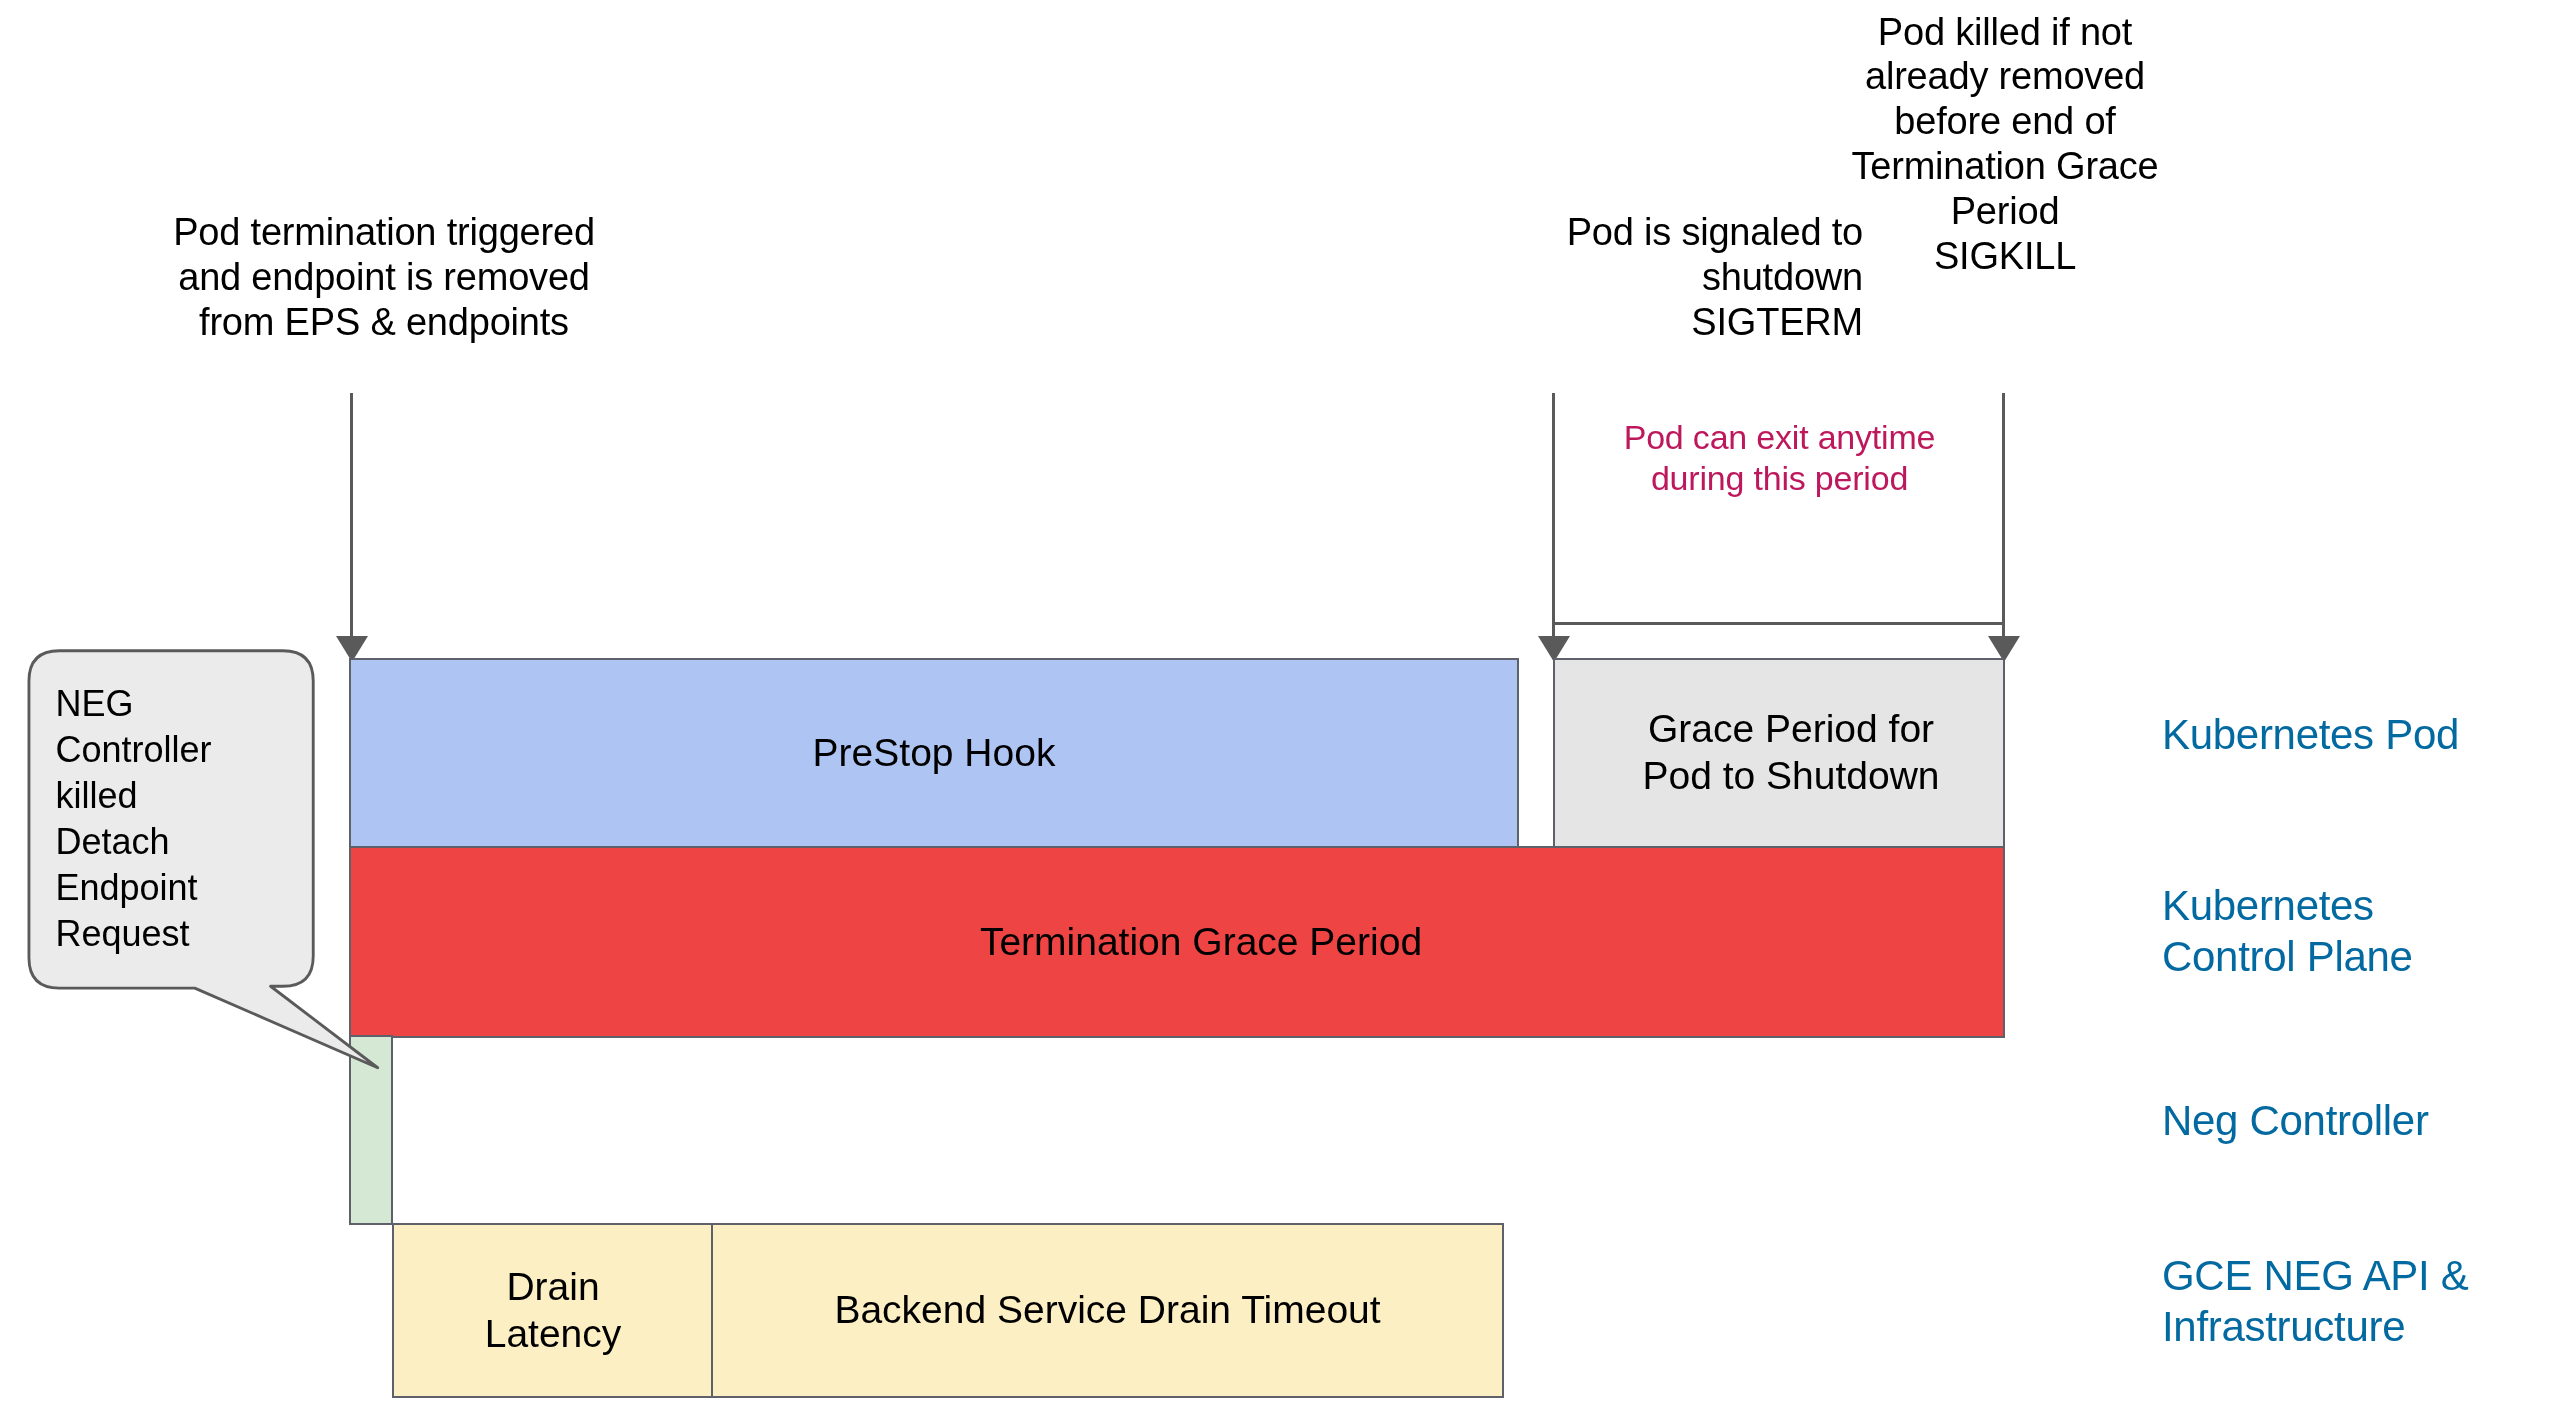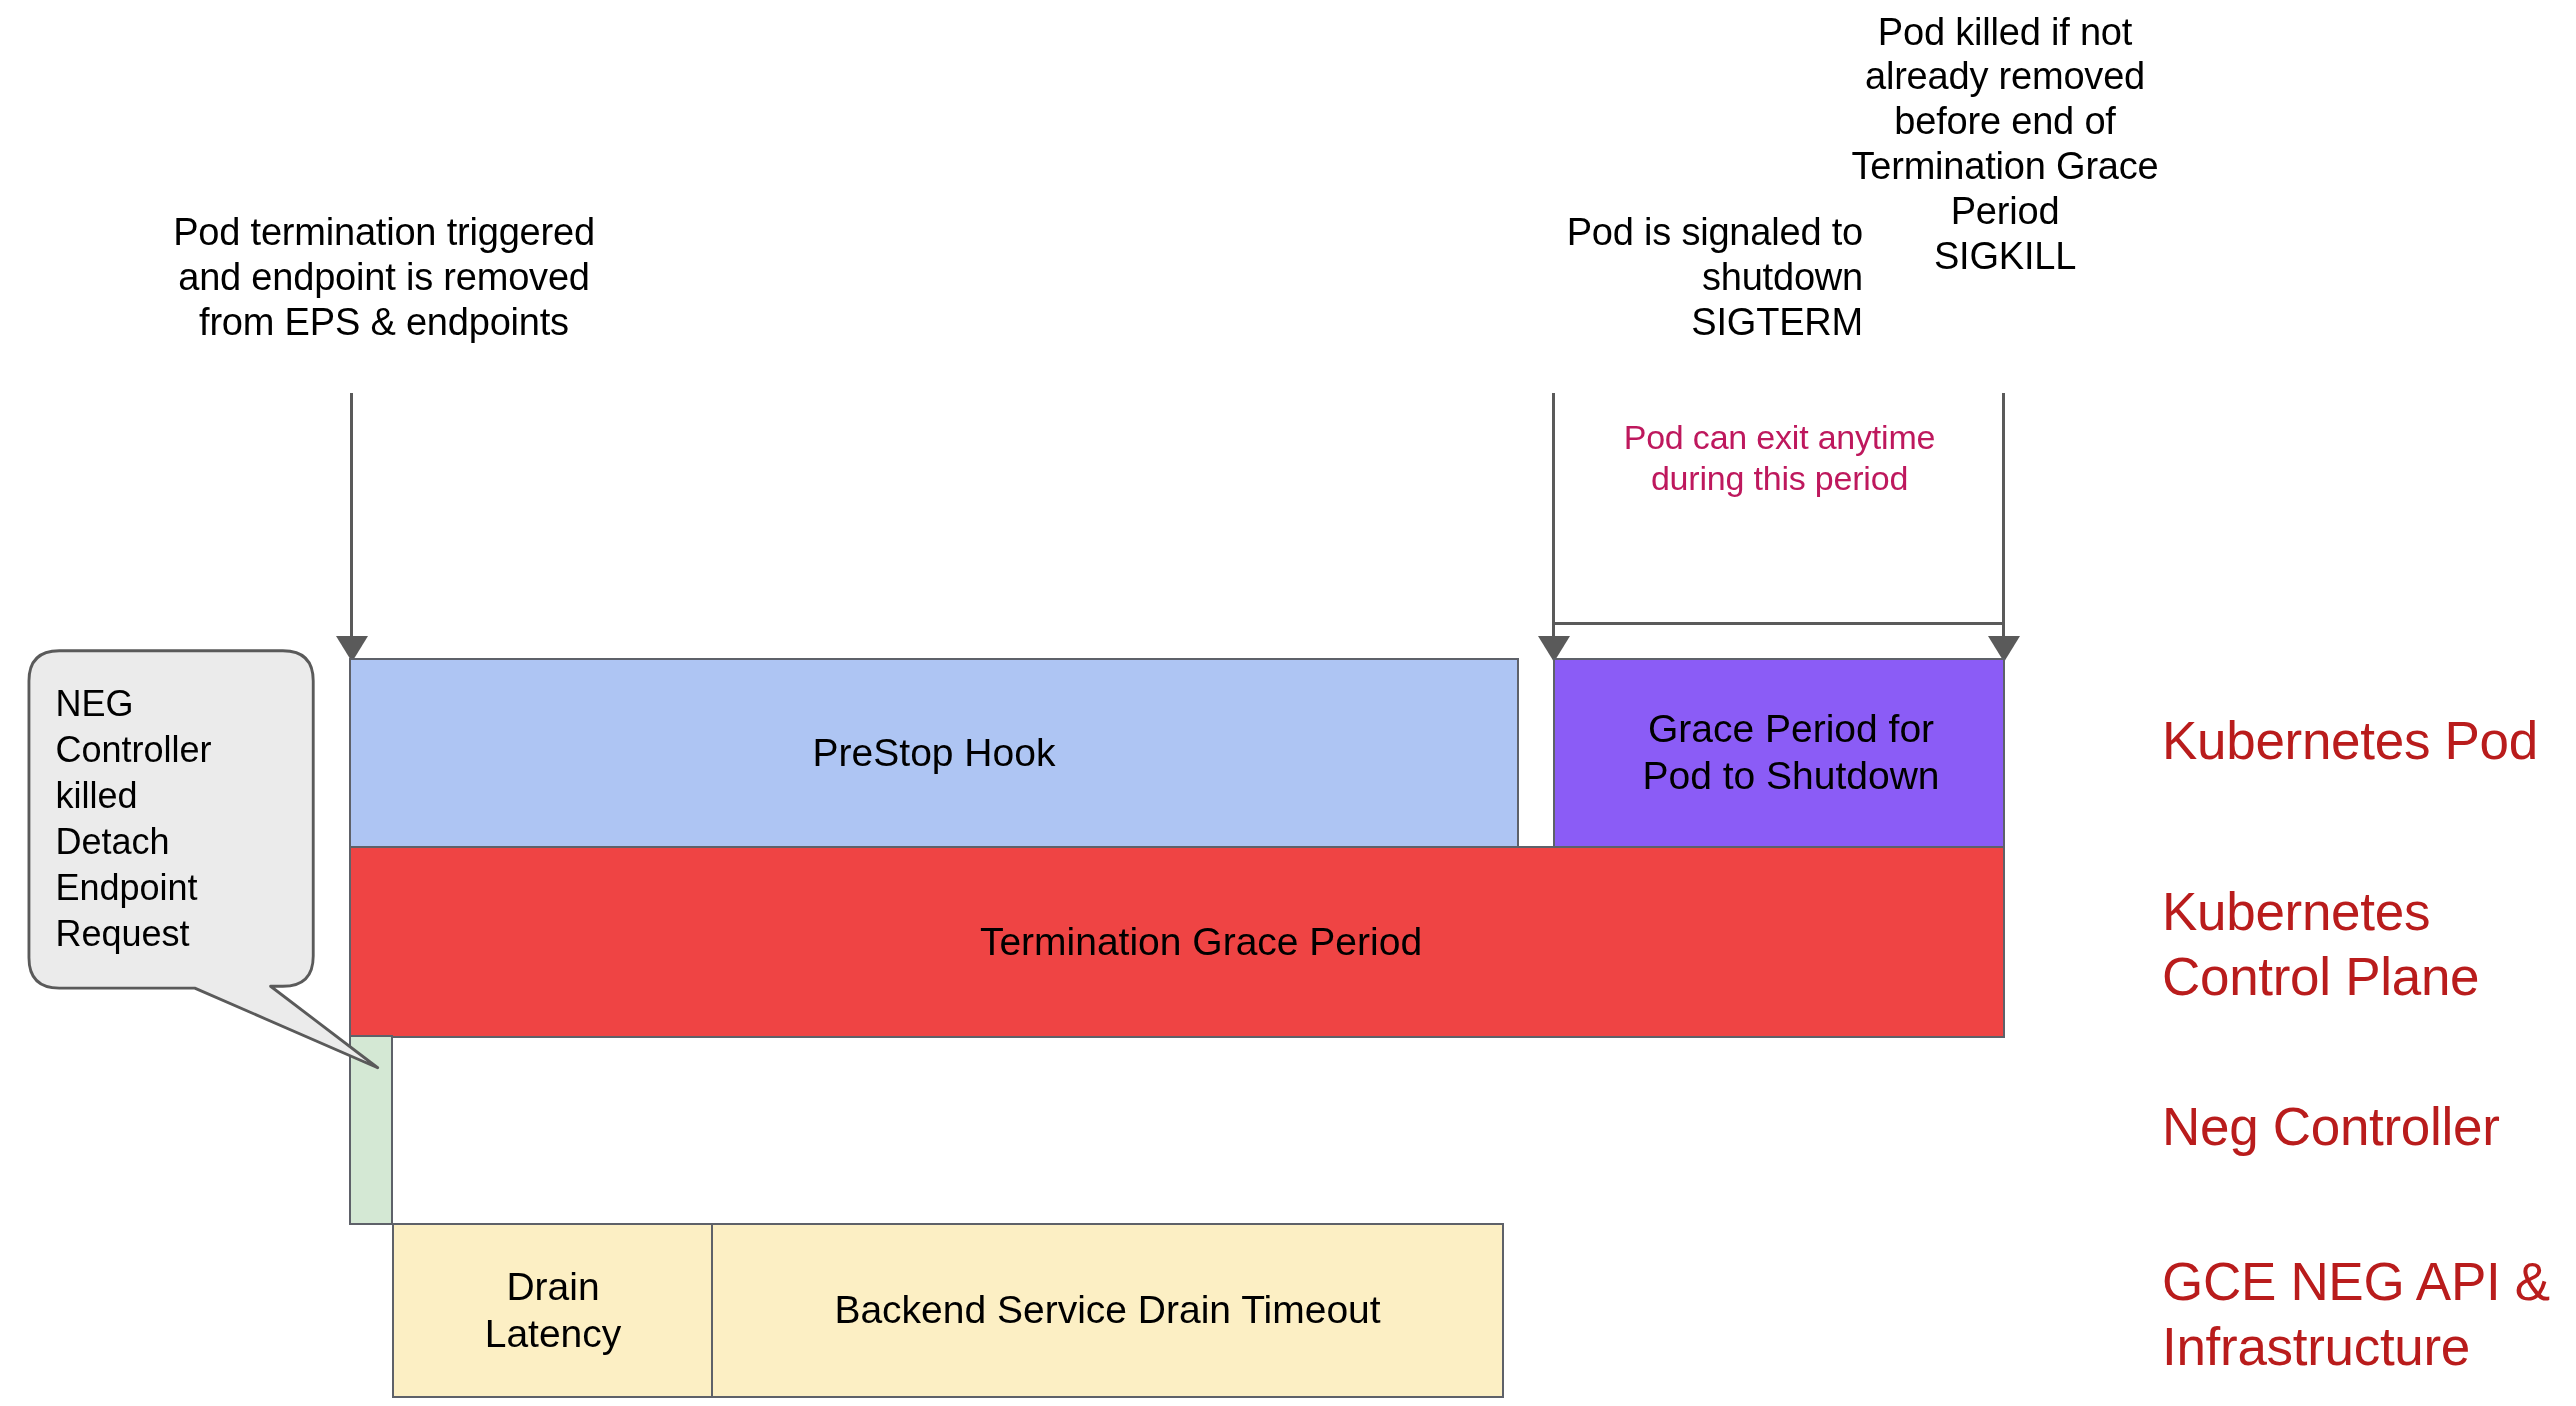--- a/index.html
+++ b/index.html
@@ -63,30 +63,30 @@
     display: flex;
     align-items: center;
     justify-content: center;
     text-align: center;
     font-size: 39px;
     line-height: 1.2;
     color: #000;
     white-space: pre-line;
   }
   .bar-prestop      { background: #aec5f3; }
-  .bar-grace        { background: #8b5cf6; padding-left: 24px; }
+  .bar-grace        { background: #e5e5e5; padding-left: 24px; }
   .bar-tgp          { background: #ef4444; padding-left: 48px; }
   .bar-neg          { background: #d4e8d4; }
   .bar-yellow       { background: #fcefc4; }
 
   
   .lane-label {
-    font-size: 53px;
+    font-size: 42px;
     line-height: 1.22;
-    color: #b91c1c;
+    color: #0369a1;
     white-space: pre-line;
     letter-spacing: -0.3px;
   }
 
   
   .callout-wrap { position: absolute; }
   .callout-text {
     position: absolute;
     left: 46px;
     top: 38px;

